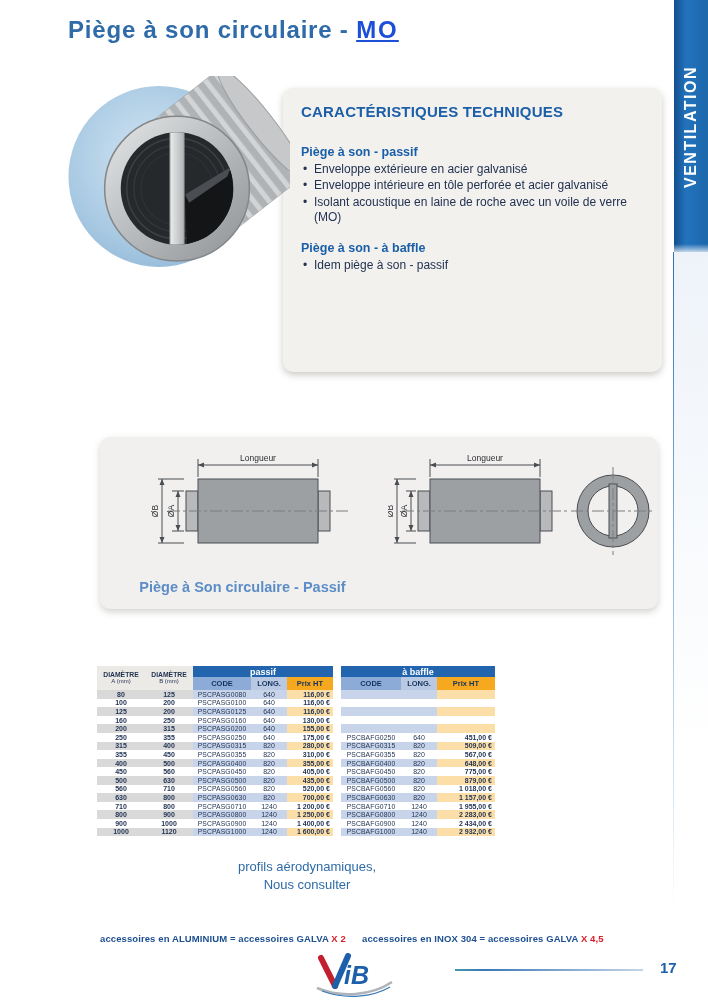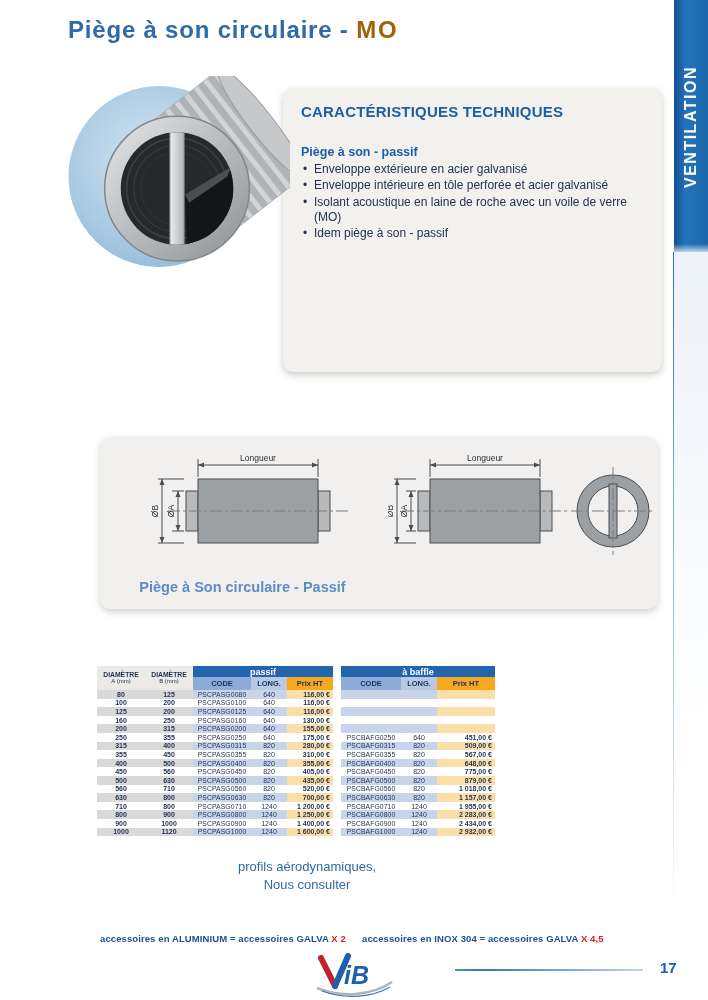--- a/index.html
+++ b/index.html
@@ -2,21 +2,21 @@
 <html><head>
 <meta charset="utf-8">
 <style>
   * { margin:0; padding:0; box-sizing:border-box; }
   html,body { background:#ffffff; }
   body { font-family:"Liberation Sans", sans-serif; }
   .page { position:relative; width:708px; height:1000px; background:#ffffff; overflow:hidden; margin:0 auto; }
 
   
   .title { position:absolute; left:68px; top:16px; font-size:24px; letter-spacing:0.8px; color:#2e6ba8; font-weight:600; }
-  .title .mo { font-weight:bold; color:#a16207; letter-spacing:2px; }
+  .title .mo { font-weight:bold; color:#1d4ed8; letter-spacing:2px;text-decoration:underline; }
 
   
   .vtab { position:absolute; top:0; right:0; width:34px; height:253px;
           background:linear-gradient(to right,#144e8d,#2273bd 35%,#1d67ab); }
   .vtab::after { content:''; position:absolute; left:0; right:0; bottom:-1px; height:10px;
                  background:linear-gradient(to bottom, rgba(255,255,255,0), rgba(255,255,255,.9)); }
   .vtab span { position:absolute; left:50%; top:50%; transform:translate(-50%,-50%) rotate(-90deg);
                white-space:nowrap; color:#ffffff; font-weight:bold; font-size:16px; letter-spacing:1.5px; }
   .edge-line { position:absolute; left:673px; top:252px; width:1px; height:660px;
                background:linear-gradient(to bottom,#2a74ba, rgba(42,116,186,0)); }
@@ -139,20 +139,21 @@
   </svg>
 
   <div class="char-box">
     <h2>CARACTÉRISTIQUES TECHNIQUES</h2>
     <div class="char-sec-title">Piège à son - passif</div>
     <ul>
       <li>Enveloppe extérieure en acier galvanisé</li>
       <li>Enveloppe intérieure en tôle perforée et acier galvanisé</li>
       <li>Isolant acoustique en laine de roche avec un voile de verre (MO)</li>
     </ul>
+    <div class="char-sec-title" style="margin-top:16px;">Piège à son - à baffle</div>
     <ul>
       <li>Idem piège à son - passif</li>
     </ul>
   </div>
 
   <div class="diagram-panel">
 
     <svg class="diag-svg-left" width="250" height="118" viewBox="0 0 250 118">
       <g stroke="#4a4d52" stroke-width="1" fill="none">
         <rect x="58" y="40" width="12" height="40" fill="#b7b9bb"></rect>

